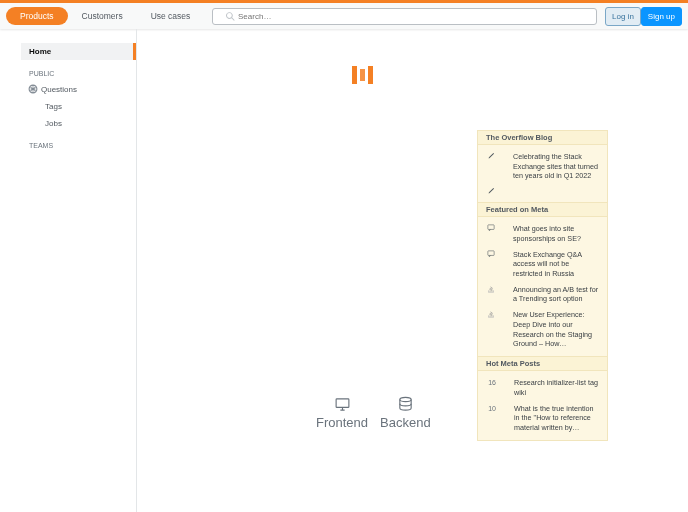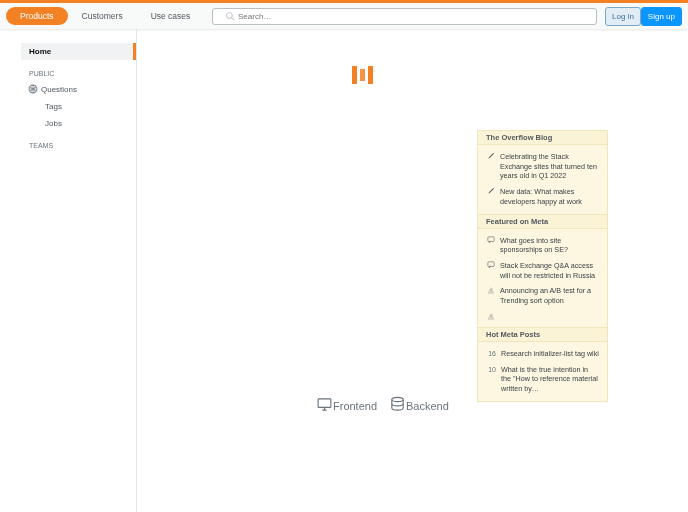--- a/index.html
+++ b/index.html
@@ -29,29 +29,29 @@
 .loader { position:absolute; left:352px; top:66px; display:flex; gap:3px; }
 .loader span { width:5px; height:18px; background:#f48024; display:block; }
 .loader span:nth-child(2){ height:12px; margin-top:3px; opacity:.85; }
 .loader span:nth-child(3){ height:18px; }
 
 
 .widget { position:absolute; left:477px; top:130px; width:131px; background:#fdf7e2; border:1px solid #f1e5bc; font-size:7.2px; color:#3b4045; }
 .widget h4 { background:#fbf3d5; border-bottom:1px solid #f1e5bc; padding:2px 8px; font-size:7.5px; font-weight:700; color:#525960; border-top:1px solid #f1e5bc; }
 .widget h4:first-child { border-top:none; }
 .widget ul { list-style:none; padding: 4px 0; }
-.widget li { display:flex; gap:5px; padding:3px 8px; cursor:pointer; line-height:1.35; }
+.widget li { display:flex; gap:18px; padding:3px 8px; cursor:pointer; line-height:1.35; }
 .widget li .ico { flex:0 0 9px; width:9px; display:flex; justify-content:center; }
 .widget li .ico svg { width:8px; height:8px; }
 .widget li .txt { flex:1; }
 .num { font-size:7px; color:#6a737c; min-width:10px; text-align:right; }
 
 
 .tech { position:absolute; left:316px; top:396px; display:flex; gap:12px; }
-.tech .col { display:flex; flex-direction:row; align-items:center; font-size:11px; color:#6a737c; cursor:pointer; }
+.tech .col { display:flex; flex-direction:column; align-items:center; font-size:13px; color:#6a737c; cursor:pointer; }
 .tech .col svg { width:17px; height:17px; margin-bottom:2px; }
 </style>
 </head>
 <body>
 
 <div class="topbar">
   <span class="navlink sel">Products</span>
   <span class="navlink">Customers</span>
   <span class="navlink">Use cases</span>
   <div class="search-wrap">
@@ -94,21 +94,20 @@
           </svg>
         </span>
       <span class="txt">Celebrating the Stack Exchange sites that turned ten years old in Q1 2022</span>
     </li>
     <li>
       <span class="ico">
           <svg viewBox="0 0 14 14" fill="#51595f">
             <path d="M11.1 1.7 12.3 2.9 4.2 11 2 12l1-2.2 8.1-8.1zM2 12l2-.5.5-.5-1.5-1.5-.5.5L2 12z"></path>
           </svg>
         </span>
-      <span class="txt">New data: What makes developers happy at work</span>
     </li>
   </ul>
   <h4>Featured on Meta</h4>
   <ul>
     <li>
       <span class="ico">
           <svg viewBox="0 0 14 14" fill="none" stroke="#51595f">
             <rect x="1.5" y="1.5" width="11" height="8" rx="1"></rect>
             <path d="M4 9.5 4 12 6.5 9.5"></path>
           </svg>
@@ -133,20 +132,21 @@
         </span>
       <span class="txt">Announcing an A/B test for a Trending sort option</span>
     </li>
     <li>
       <span class="ico">
           <svg viewBox="0 0 14 14">
             <path fill="#b6b6b6" d="M11 12v-3h1v4H2v-4h1v3z"></path>
             <path fill="#9a9a9a" d="M4 8.5l5 1 .2-1-5-1-.2 1zM4.5 6l4.7 2 .4-.9-4.7-2-.4.9zM5.7 3.6l4 3 .6-.8-4-3-.6.8zM4 11h6v-1H4v1z"></path>
           </svg>
         </span>
+      <span class="txt">New User Experience: Deep Dive into our Research on the Staging Ground – How…</span>
     </li>
   </ul>
   <h4>Hot Meta Posts</h4>
   <ul>
     <li>
       <span class="num">16</span>
       <span class="txt">Research initializer-list tag wiki</span>
     </li>
     <li>
       <span class="num">10</span>

